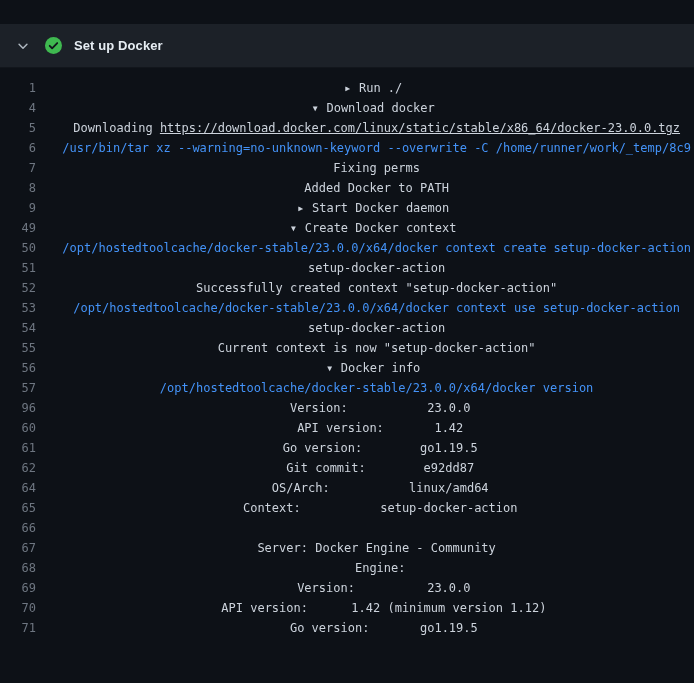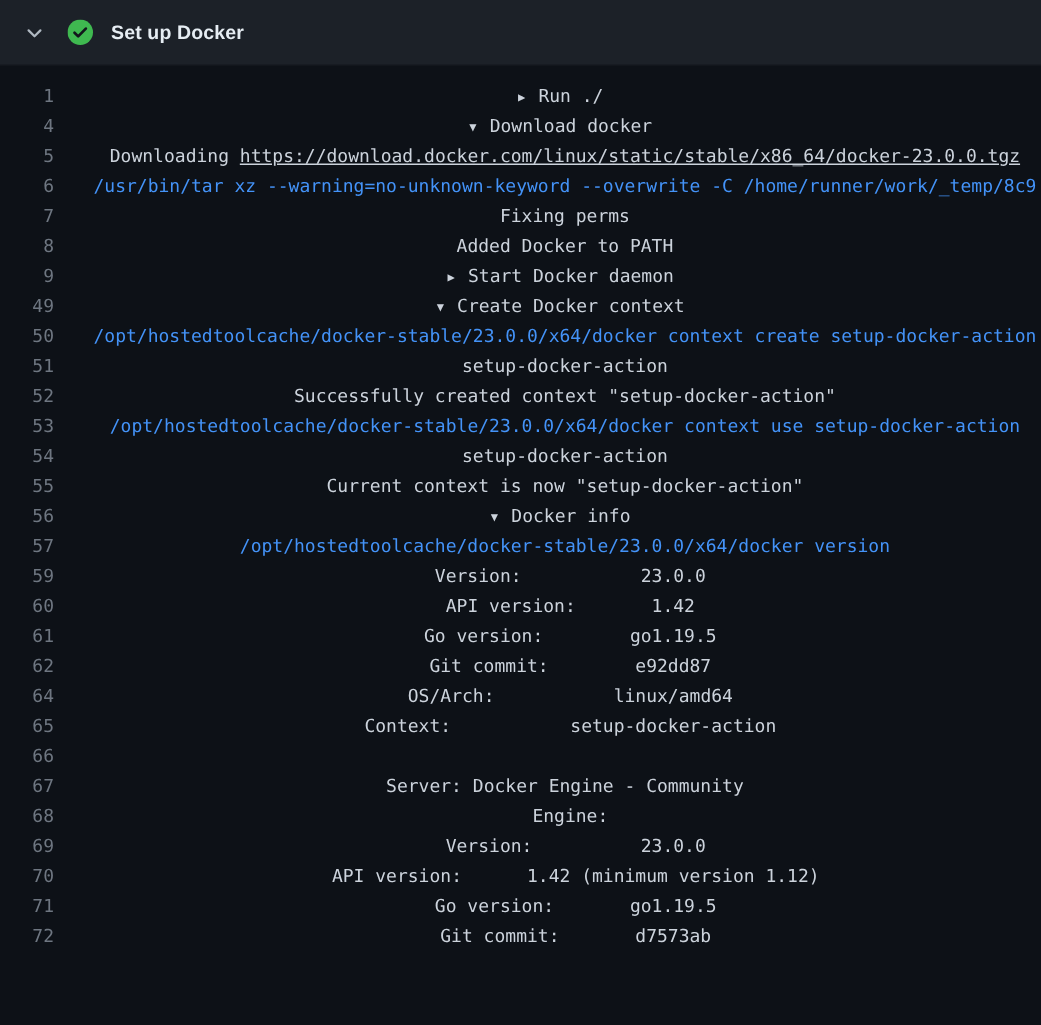--- a/index.html
+++ b/index.html
@@ -13,20 +13,21 @@
   }
   .step-header {
     height: 44px;
     background: #1c2128;
     display: flex;
     align-items: center;
     padding: 0 14px;
     gap: 12px;
     cursor: pointer;
     border-bottom: 1px solid #12161c;
+    margin-top: 24px;
   }
   .chev { display: flex; align-items: center; justify-content: center; width: 18px; height: 18px; }
   .check { display: flex; align-items: center; justify-content: center; width: 18px; height: 18px; }
   .check circle { fill: var(--green, #3fb950); }
   .step-title {
     color: #e6edf3;
     font-size: 13px;
     font-weight: 700;
     letter-spacing: 0.1px;
   }
@@ -90,28 +91,27 @@
       <div class="row"><span class="num">9</span><span class="content"><span class="seg-m">▶</span><span class="seg-t"> Start Docker daemon</span></span></div>
       <div class="row"><span class="num">49</span><span class="content"><span class="seg-m">▼</span><span class="seg-t"> Create Docker context</span></span></div>
       <div class="row"><span class="num">50</span><span class="content"><span class="seg-b"> /opt/hostedtoolcache/docker-stable/23.0.0/x64/docker context create setup-docker-action</span></span></div>
       <div class="row"><span class="num">51</span><span class="content"><span class="seg-t"> setup-docker-action</span></span></div>
       <div class="row"><span class="num">52</span><span class="content"><span class="seg-t"> Successfully created context "setup-docker-action"</span></span></div>
       <div class="row"><span class="num">53</span><span class="content"><span class="seg-b"> /opt/hostedtoolcache/docker-stable/23.0.0/x64/docker context use setup-docker-action</span></span></div>
       <div class="row"><span class="num">54</span><span class="content"><span class="seg-t"> setup-docker-action</span></span></div>
       <div class="row"><span class="num">55</span><span class="content"><span class="seg-t"> Current context is now "setup-docker-action"</span></span></div>
       <div class="row"><span class="num">56</span><span class="content"><span class="seg-m">▼</span><span class="seg-t"> Docker info</span></span></div>
       <div class="row"><span class="num">57</span><span class="content"><span class="seg-b"> /opt/hostedtoolcache/docker-stable/23.0.0/x64/docker version</span></span></div>
-      <div class="row"><span class="num">59</span><span class="content"><span class="seg-t">  Version:           23.0.0</span></span></div>
+      <div class="row"><span class="num">96</span><span class="content"><span class="seg-t">  Version:           23.0.0</span></span></div>
       <div class="row"><span class="num">60</span><span class="content"><span class="seg-t">  API version:       1.42</span></span></div>
       <div class="row"><span class="num">61</span><span class="content"><span class="seg-t">  Go version:        go1.19.5</span></span></div>
       <div class="row"><span class="num">62</span><span class="content"><span class="seg-t">  Git commit:        e92dd87</span></span></div>
       <div class="row"><span class="num">64</span><span class="content"><span class="seg-t">  OS/Arch:           linux/amd64</span></span></div>
       <div class="row"><span class="num">65</span><span class="content"><span class="seg-t">  Context:           setup-docker-action</span></span></div>
       <div class="row"><span class="num">66</span><span class="content"><span class="seg-t"></span></span></div>
       <div class="row"><span class="num">67</span><span class="content"><span class="seg-t"> Server: Docker Engine - Community</span></span></div>
       <div class="row"><span class="num">68</span><span class="content"><span class="seg-t">  Engine:</span></span></div>
       <div class="row"><span class="num">69</span><span class="content"><span class="seg-t">   Version:          23.0.0</span></span></div>
       <div class="row"><span class="num">70</span><span class="content"><span class="seg-t">   API version:      1.42 (minimum version 1.12)</span></span></div>
       <div class="row"><span class="num">71</span><span class="content"><span class="seg-t">   Go version:       go1.19.5</span></span></div>
-      <div class="row"><span class="num">72</span><span class="content"><span class="seg-t">   Git commit:       d7573ab</span></span></div>
     </div>
 
 </div>
 
 </body></html>

